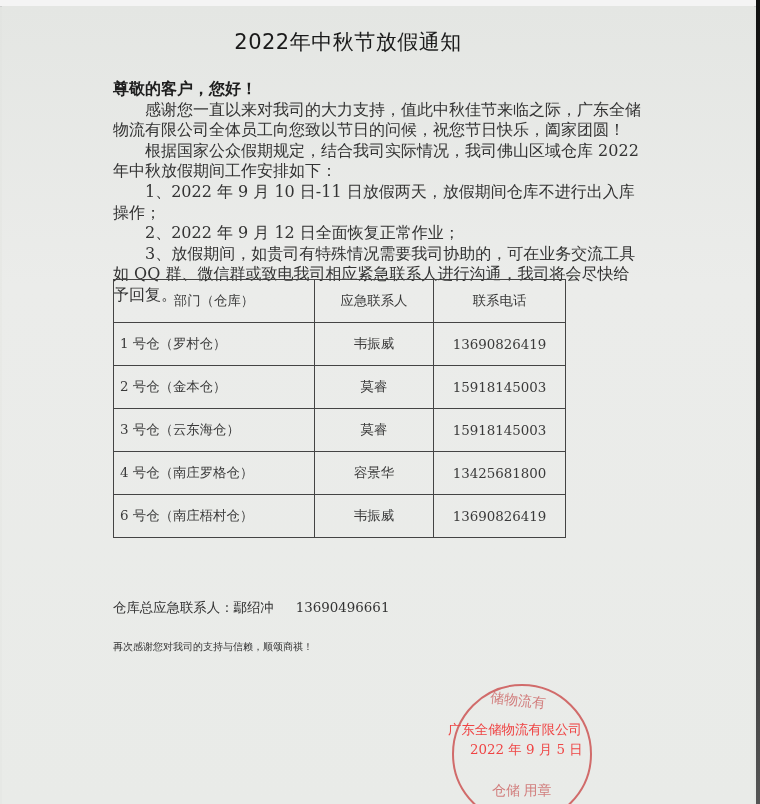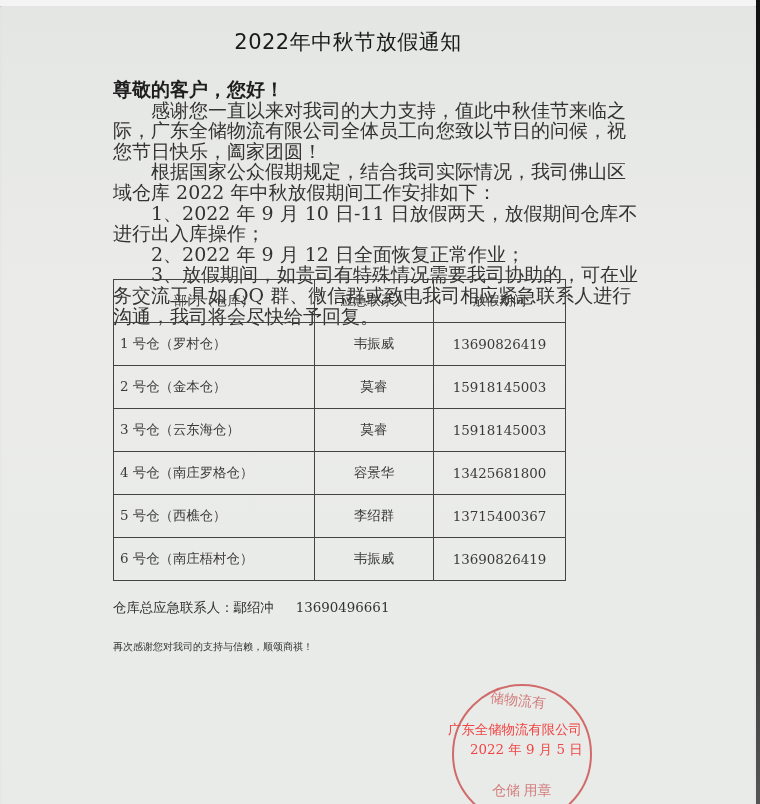--- a/index.html
+++ b/index.html
@@ -21,21 +21,21 @@
     position: absolute; left: 0; top: 0; width: 760px; height: 6px;
     background: #f4f4f4; border-bottom: 1px solid #d0d0d0;
   }
   .title {
     position: absolute; left: 0; width: 696px; top: 28px; text-align: center;
     font-family: "DejaVu Sans", "Liberation Sans", sans-serif;
     font-size: 21px; color: #1a1a1a; letter-spacing: 0.5px;
   }
   .body-text {
     position: absolute; left: 113px; top: 79px; width: 530px;
-    font-size: 19px; line-height: 20.6px; color: #333;
+    font-size: 16px; line-height: 20.6px; color: #333;
   }
   .body-text p { margin: 0; }
   .greeting { font-weight: bold; color: #1e1e1e; }
   .indent { text-indent: 2em; }
   table.contacts {
     position: absolute; left: 113px; top: 279px; width: 453px;
     border-collapse: collapse; font-size: 13.4px; color: #3a3a3a;
   }
   table.contacts th, table.contacts td {
     border: 1px solid #444; height: 42px; padding: 0 6px; font-weight: normal;
@@ -85,21 +85,21 @@
   <p class="indent">1、2022 年 9 月 10 日-11 日放假两天，放假期间仓库不进行出入库操作；</p>
   <p class="indent">2、2022 年 9 月 12 日全面恢复正常作业；</p>
   <p class="indent">3、放假期间，如贵司有特殊情况需要我司协助的，可在业务交流工具如 QQ 群、微信群或致电我司相应紧急联系人进行沟通，我司将会尽快给予回复。</p>
 </div>
 
 <table class="contacts">
   <thead>
     <tr>
       <th class="col-dept">部门（仓库）</th>
       <th class="col-person">应急联系人</th>
-      <th>放假期间</th>
+      <th>联系电话</th>
     </tr>
   </thead>
   <tbody>
     <tr>
       <td class="dept">1 号仓（罗村仓）</td>
       <td class="center">韦振威</td>
       <td class="center">13690826419</td>
     </tr>
     <tr>
       <td class="dept">2 号仓（金本仓）</td>
@@ -108,25 +108,20 @@
     </tr>
     <tr>
       <td class="dept">3 号仓（云东海仓）</td>
       <td class="center">莫睿</td>
       <td class="center">15918145003</td>
     </tr>
     <tr>
       <td class="dept">4 号仓（南庄罗格仓）</td>
       <td class="center">容景华</td>
       <td class="center">13425681800</td>
-    </tr>
-    <tr>
-      <td class="dept">5 号仓（西樵仓）</td>
-      <td class="center">李绍群</td>
-      <td class="center">13715400367</td>
     </tr>
     <tr>
       <td class="dept">6 号仓（南庄梧村仓）</td>
       <td class="center">韦振威</td>
       <td class="center">13690826419</td>
     </tr>
   </tbody>
 </table>
 
 <div class="footer-contact">

